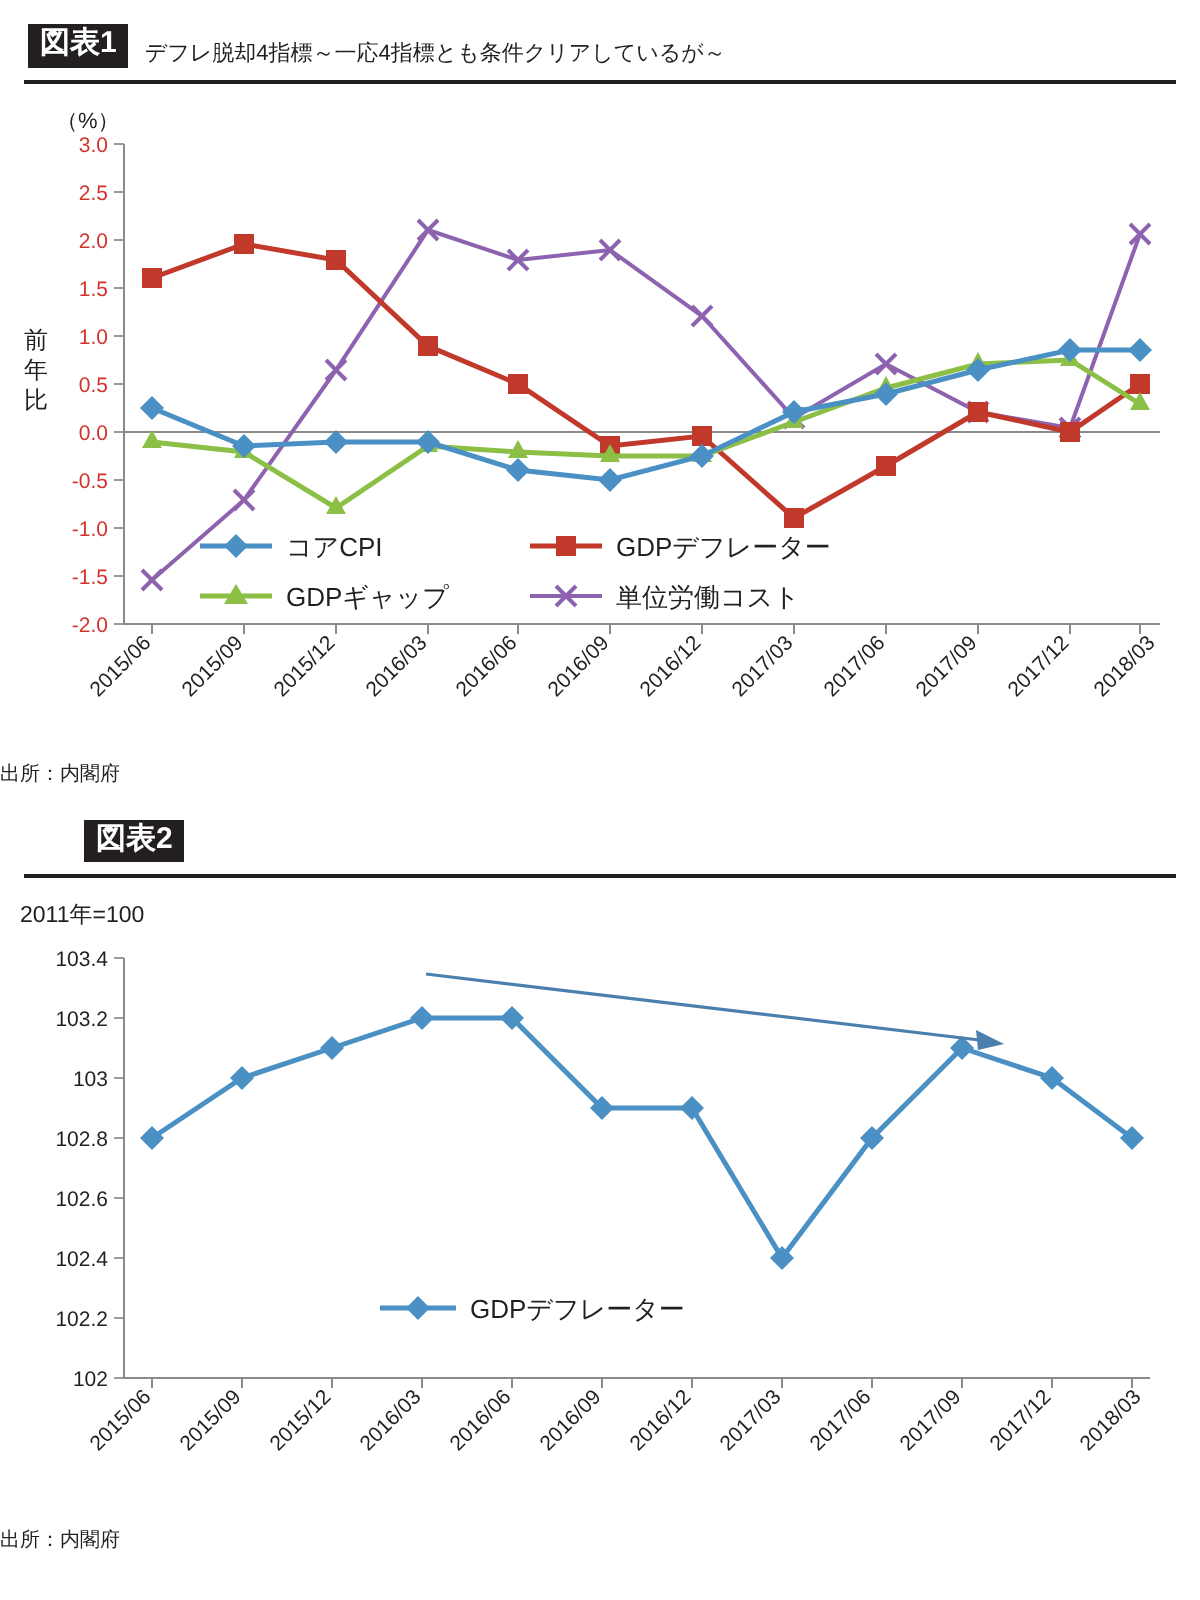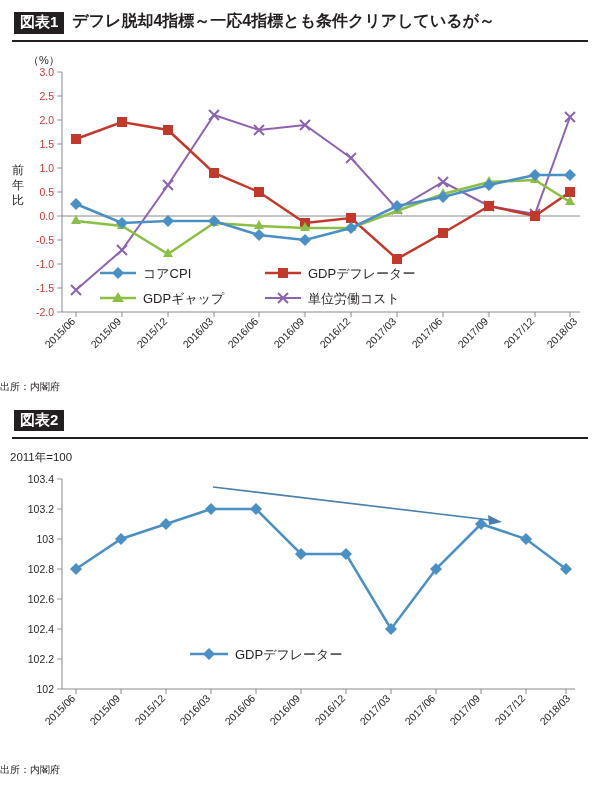--- a/index.html
+++ b/index.html
@@ -8,33 +8,33 @@
     background:#ffffff;
     font-family:"Liberation Sans","DejaVu Sans",sans-serif;
     color:#231f20;
     position:relative;
     overflow:hidden;
   }
   .page{position:relative;width:600px;height:800px;}
 
   
   .fig-head{
-    display:flex;align-items:flex-start;gap:8px;
+    display:flex;align-items:flex-end;gap:8px;
     padding:0 14px;
   }
   .fig-tag{
     background:#231f20;color:#fff;
     font-size:15px;font-weight:bold;
     padding:2px 6px 3px 6px;
     line-height:1.1;
     letter-spacing:0px;
     white-space:nowrap;
   }
   .fig-title{
-    font-size:16px;font-weight:bold;
+    font-size:11px;font-weight:normal;
     line-height:1.1;
     white-space:nowrap;
   }
   .rule{
     height:2px;background:#231f20;margin:6px 12px 0 12px;
   }
 
   
   .chart-wrap{position:relative;}
 
@@ -217,21 +217,21 @@
 
         <line x1="265" y1="256" x2="301" y2="256" stroke="#8d63b0" stroke-width="2"></line>
         <path d="M278,251 l10,10 M288,251 l-10,10" stroke="#8d63b0" stroke-width="2" fill="none"></path>
         <text x="308" y="261" font-family="'Liberation Sans',sans-serif" font-size="13" fill="#231f20">単位労働コスト</text>
       </g>
     </svg>
   </div>
 
   <div class="src" style="margin-top:-2px;">出所：内閣府</div>
 
-  <div class="fig-head" style="margin-top:16px;">
+  <div class="fig-head" style="margin-top:16px;margin-left:28px;">
     <span class="fig-tag">図表2</span>
   </div>
   <div class="rule"></div>
 
   <div class="chart-wrap">
     <svg width="600" height="330" viewBox="0 0 600 330">
 
       <text x="10" y="22" font-family="'Liberation Sans',sans-serif" font-size="11.5" fill="#231f20">2011年=100</text>
 
       <g font-family="'Liberation Sans',sans-serif" font-size="10.5" fill="#231f20" text-anchor="end">

